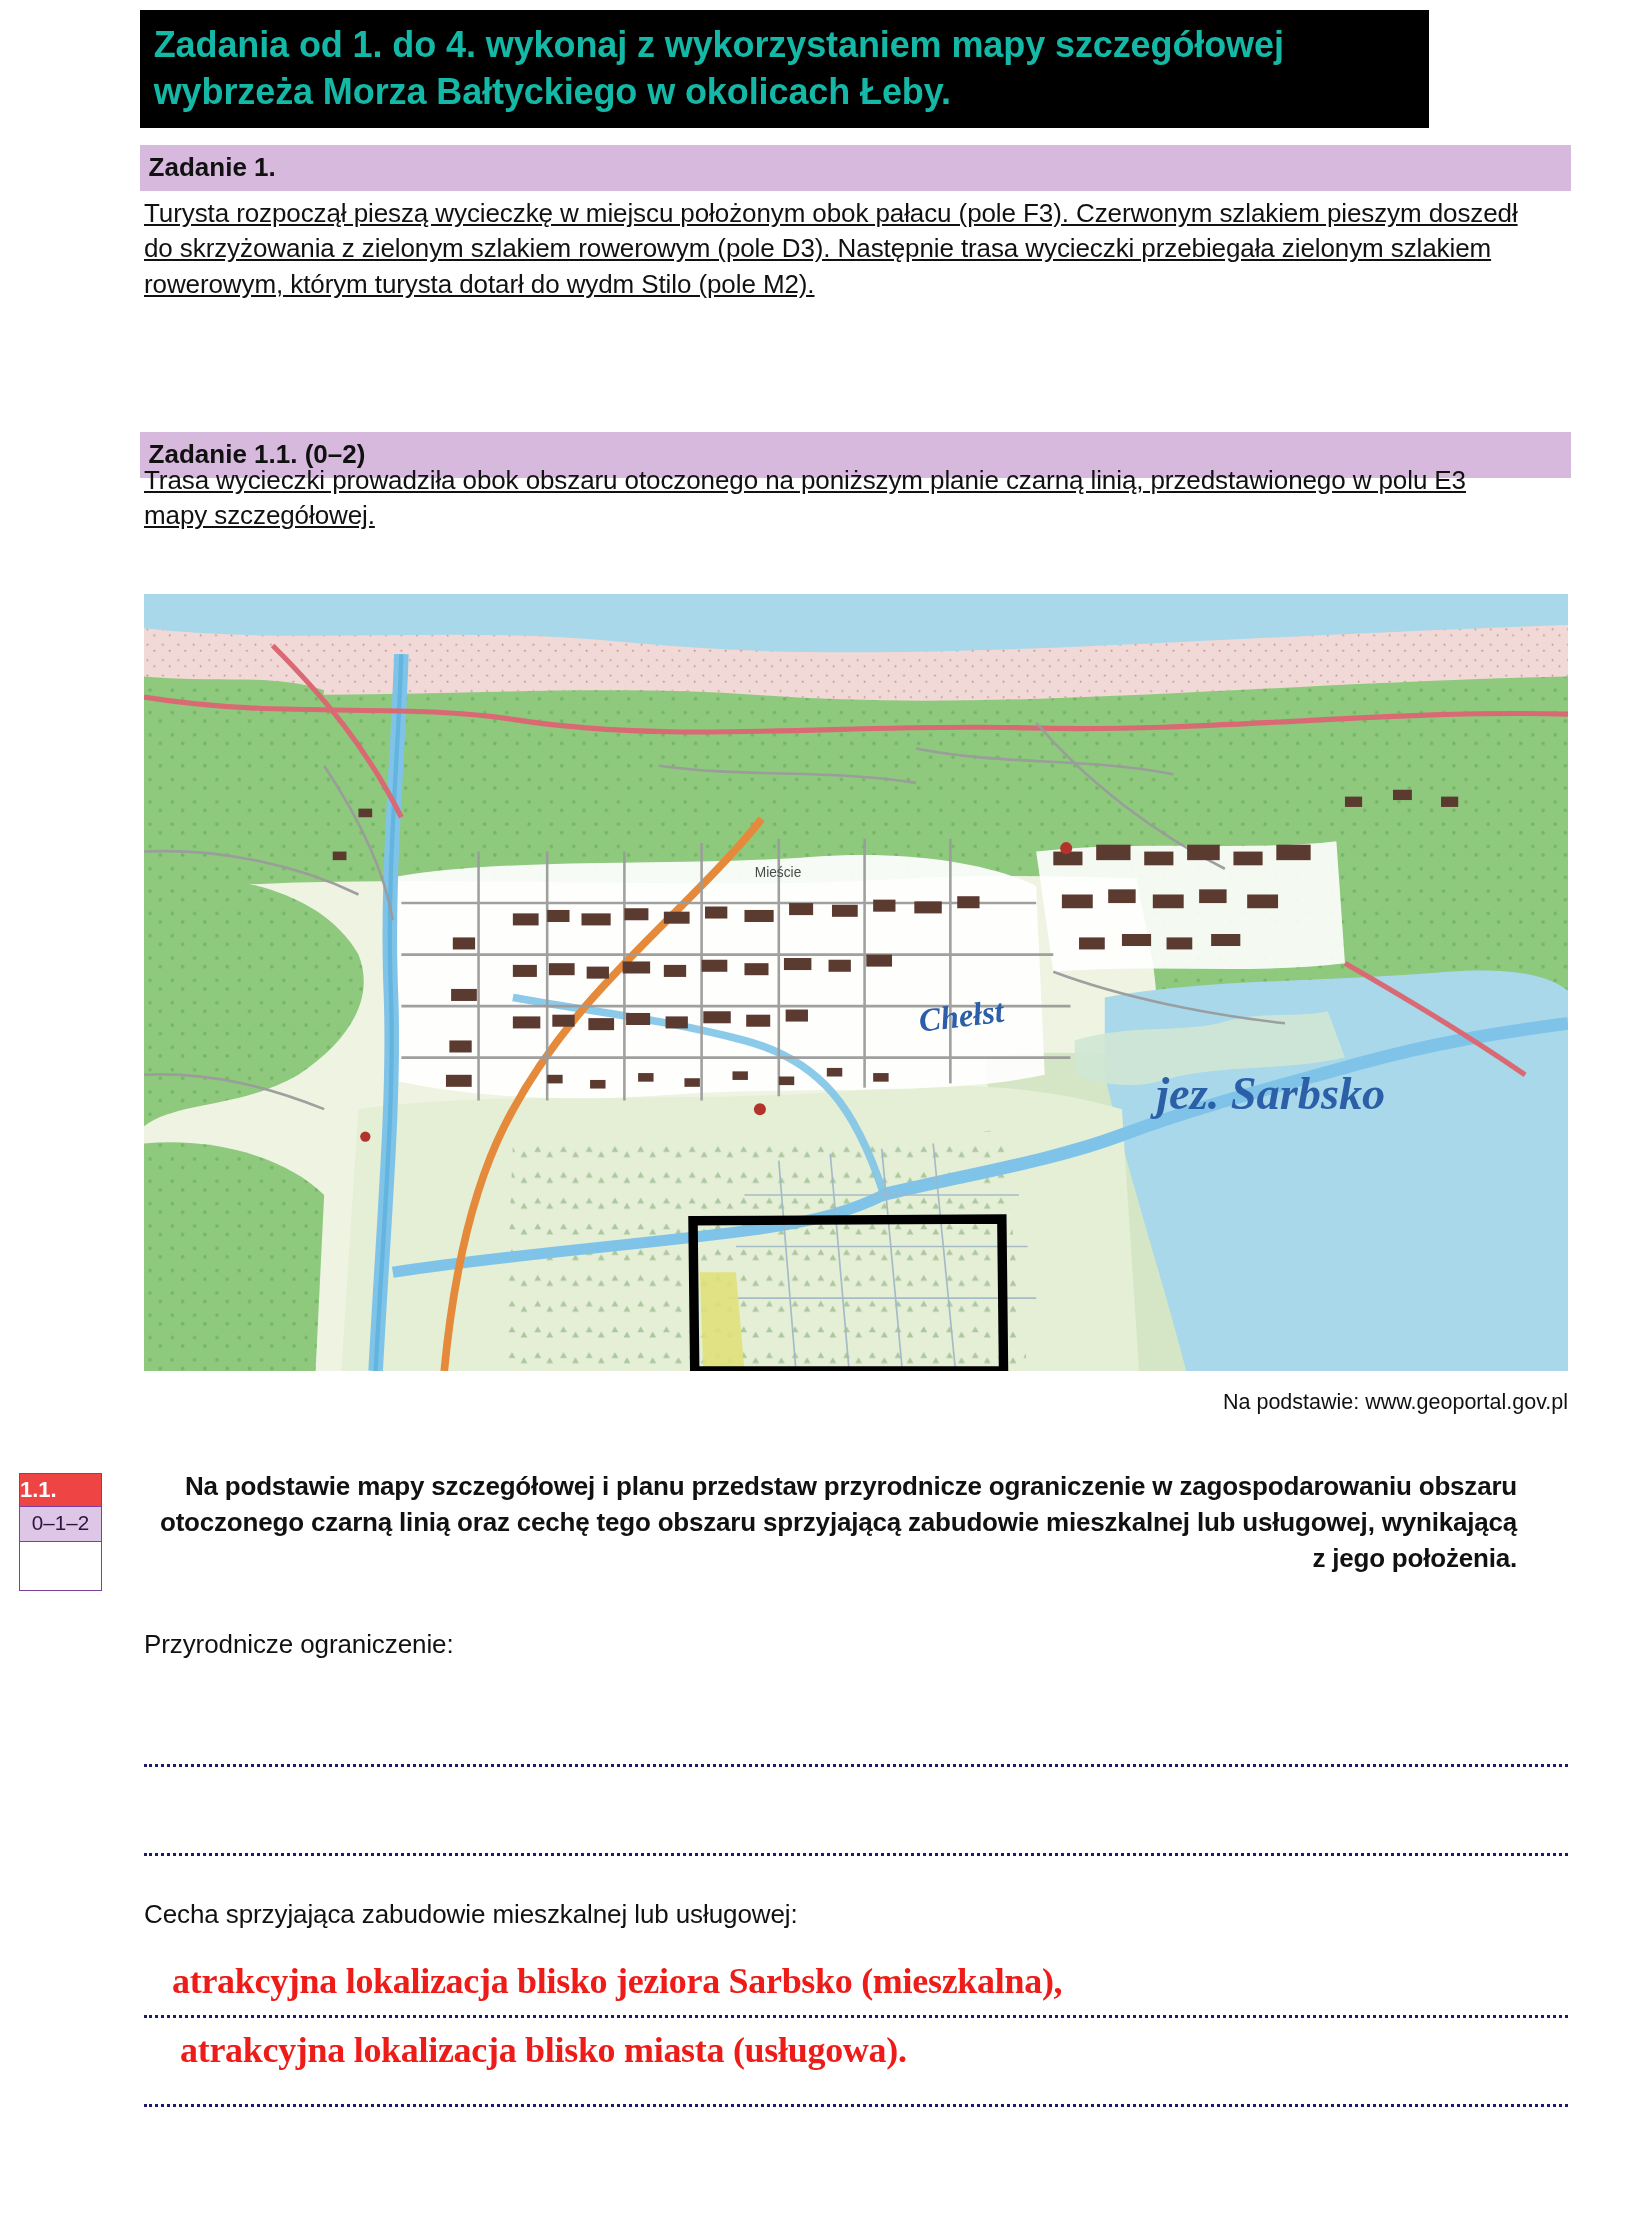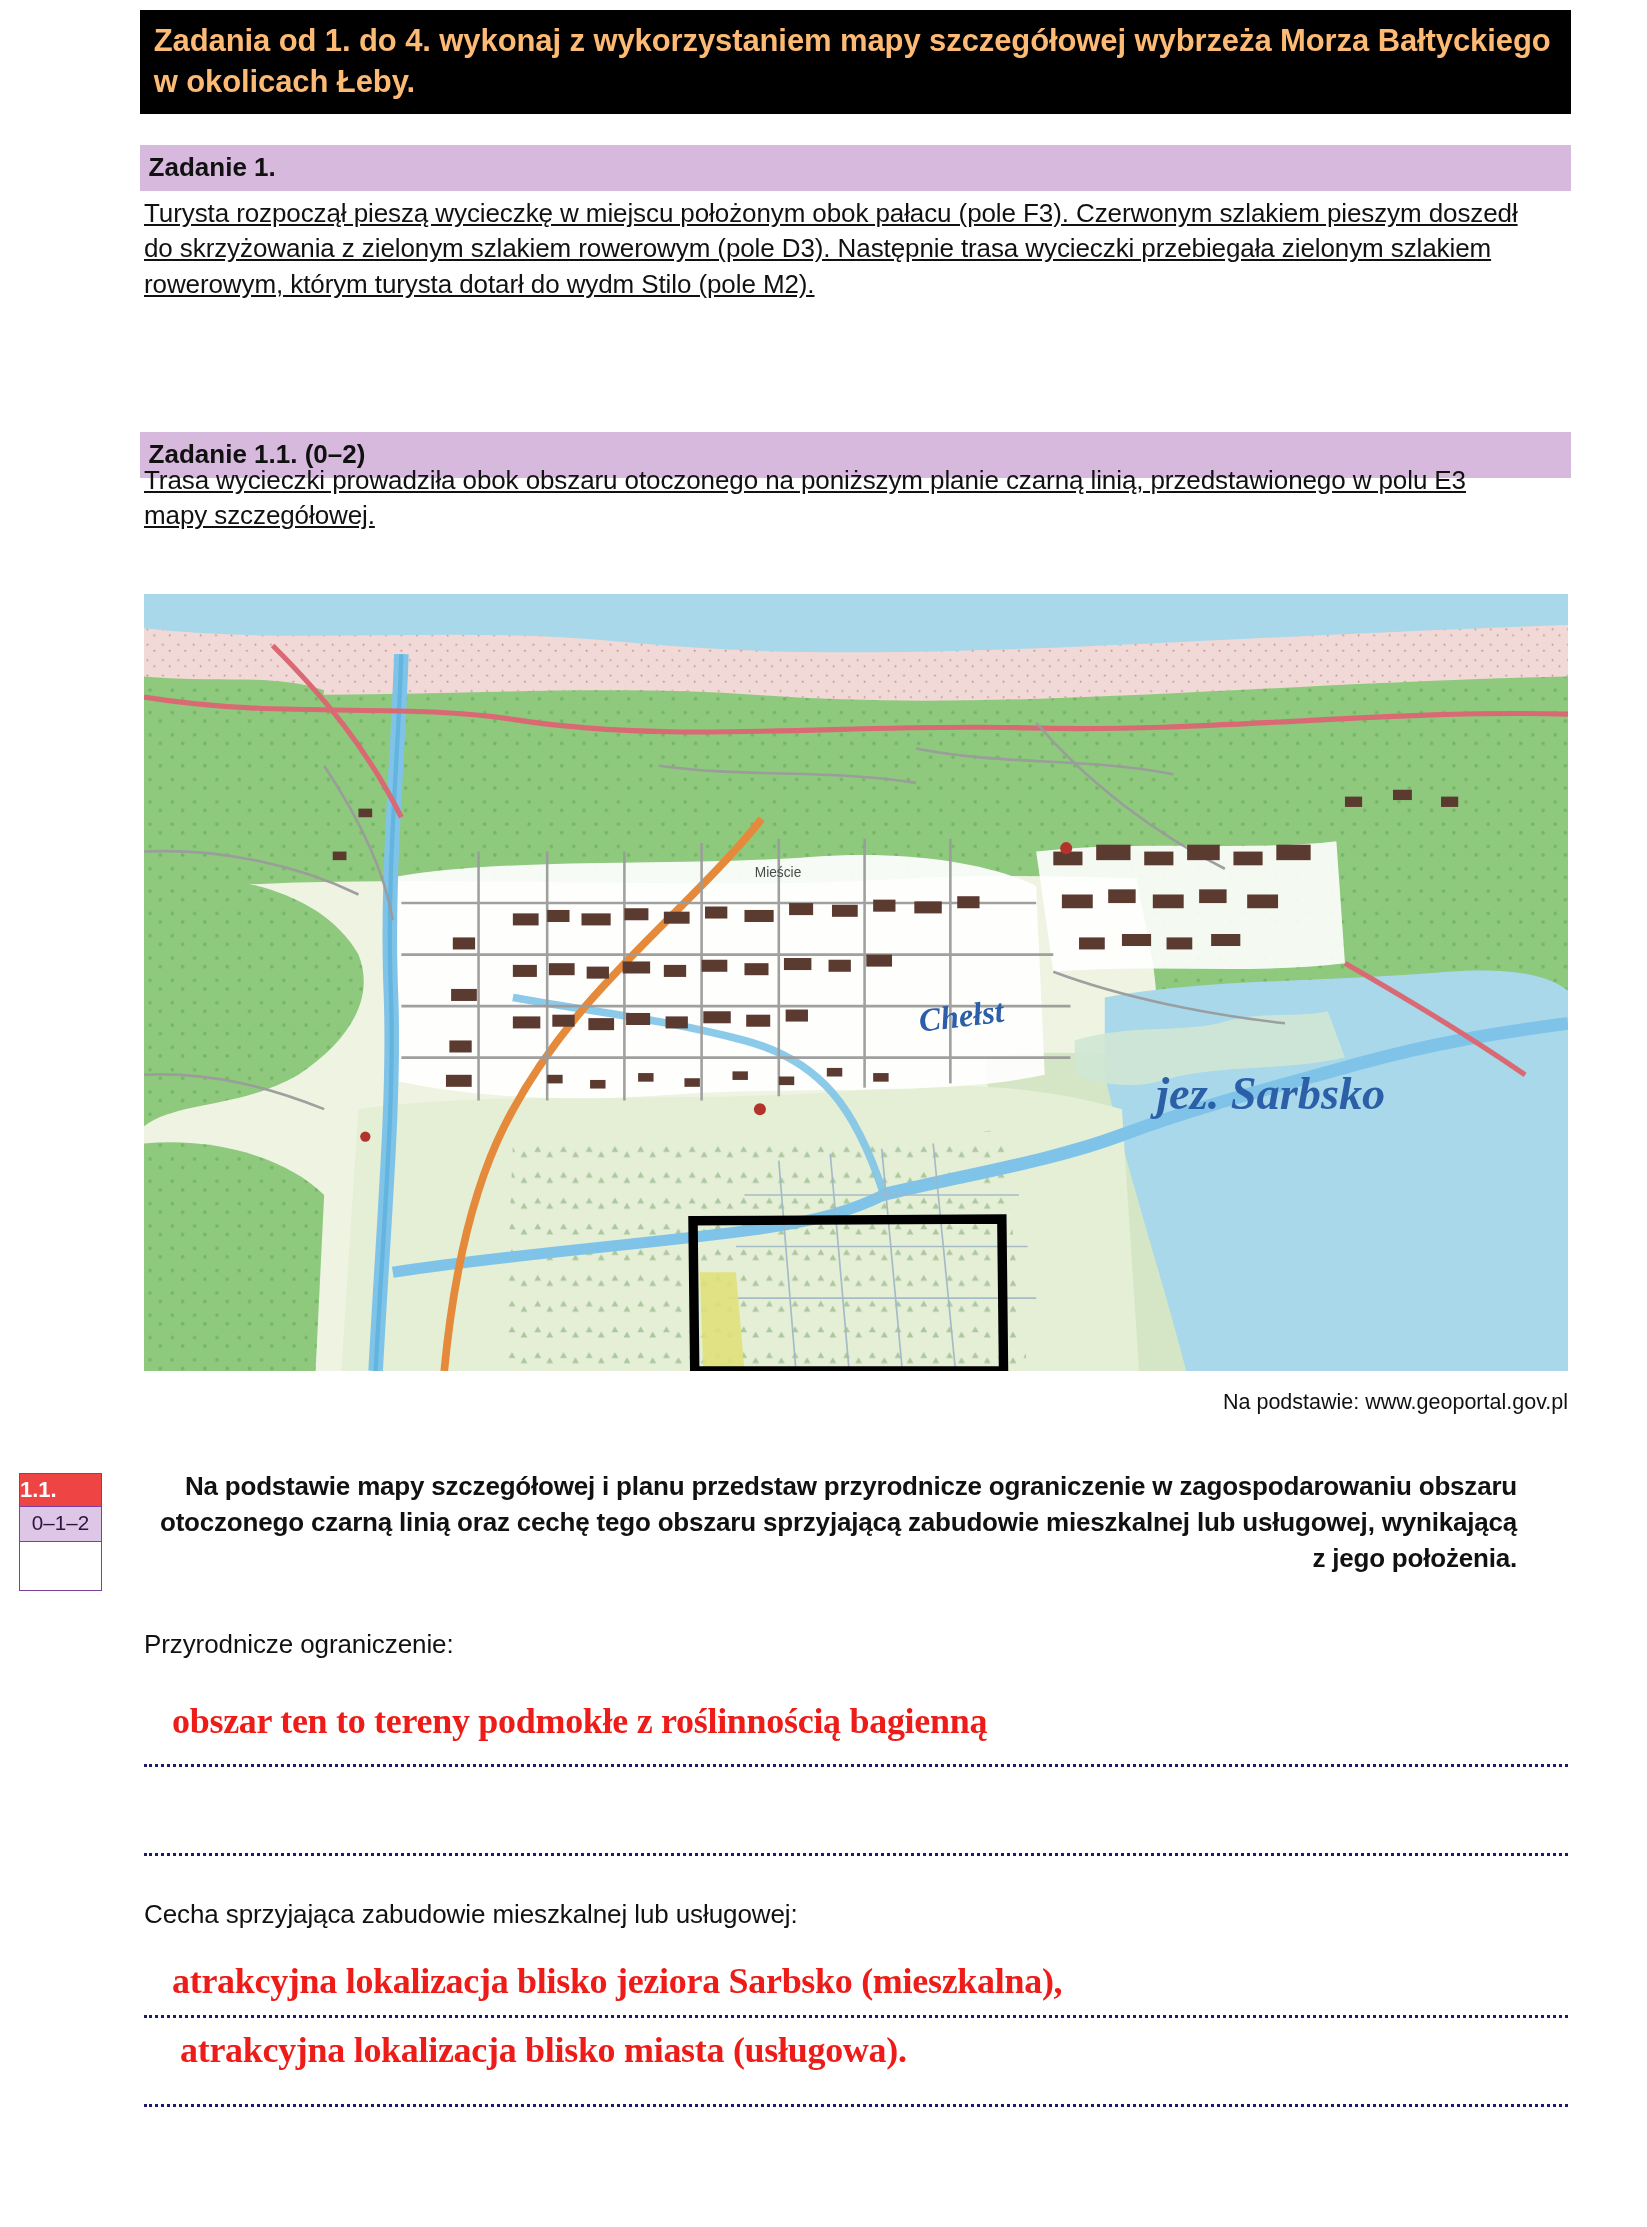--- a/index.html
+++ b/index.html
@@ -19,25 +19,25 @@
     width: 1647px;
     height: 2227px;
     background: #fff;
   }
 
   
   .instruction-bar {
     position: absolute;
     left: 140px;
     top: 10.3px;
-    width: 1431px;
+    width: 1289px;
     background: #000000;
-    color: #fdba74;
-    font-weight: bold;
-    font-size: 31px;
+    color: #14b8a6;
+    font-weight: bold;
+    font-size: 36px;
     line-height: 1.32;
     padding: 10.3px 13.7px 12px 13.7px;
     box-sizing: border-box;
     letter-spacing: -0.1px;
   }
 
   
   .zad-head {
     position: absolute;
     background: #d7b9dd;
@@ -362,21 +362,20 @@
 
   <div class="score-box">
     <div class="score-no">1.1.</div>
     <div class="score-pts">0–1–2</div>
     <div class="score-blank"></div>
   </div>
 
   <div id="task-prompt">Na podstawie mapy szczegółowej i planu przedstaw przyrodnicze ograniczenie w zagospodarowaniu obszaru otoczonego czarną linią oraz cechę tego obszaru sprzyjającą zabudowie mieszkalnej lub usługowej, wynikającą z jego położenia.</div>
 
   <div class="sublabel" id="lbl-ogr">Przyrodnicze ograniczenie:</div>
-  <div class="red-answer" id="ans1">obszar ten to tereny podmokłe z roślinnością bagienną</div>
   <div class="dotline" id="dl1"></div>
   <div class="dotline" id="dl2"></div>
 
   <div class="sublabel" id="lbl-cecha">Cecha sprzyjająca zabudowie mieszkalnej lub usługowej:</div>
   <div class="red-answer" id="ans2a">atrakcyjna lokalizacja blisko jeziora Sarbsko (mieszkalna),</div>
   <div class="red-answer" id="ans2b">atrakcyjna lokalizacja blisko miasta (usługowa).</div>
   <div class="dotline" id="dl3"></div>
   <div class="dotline" id="dl4"></div>
 
 </div>

